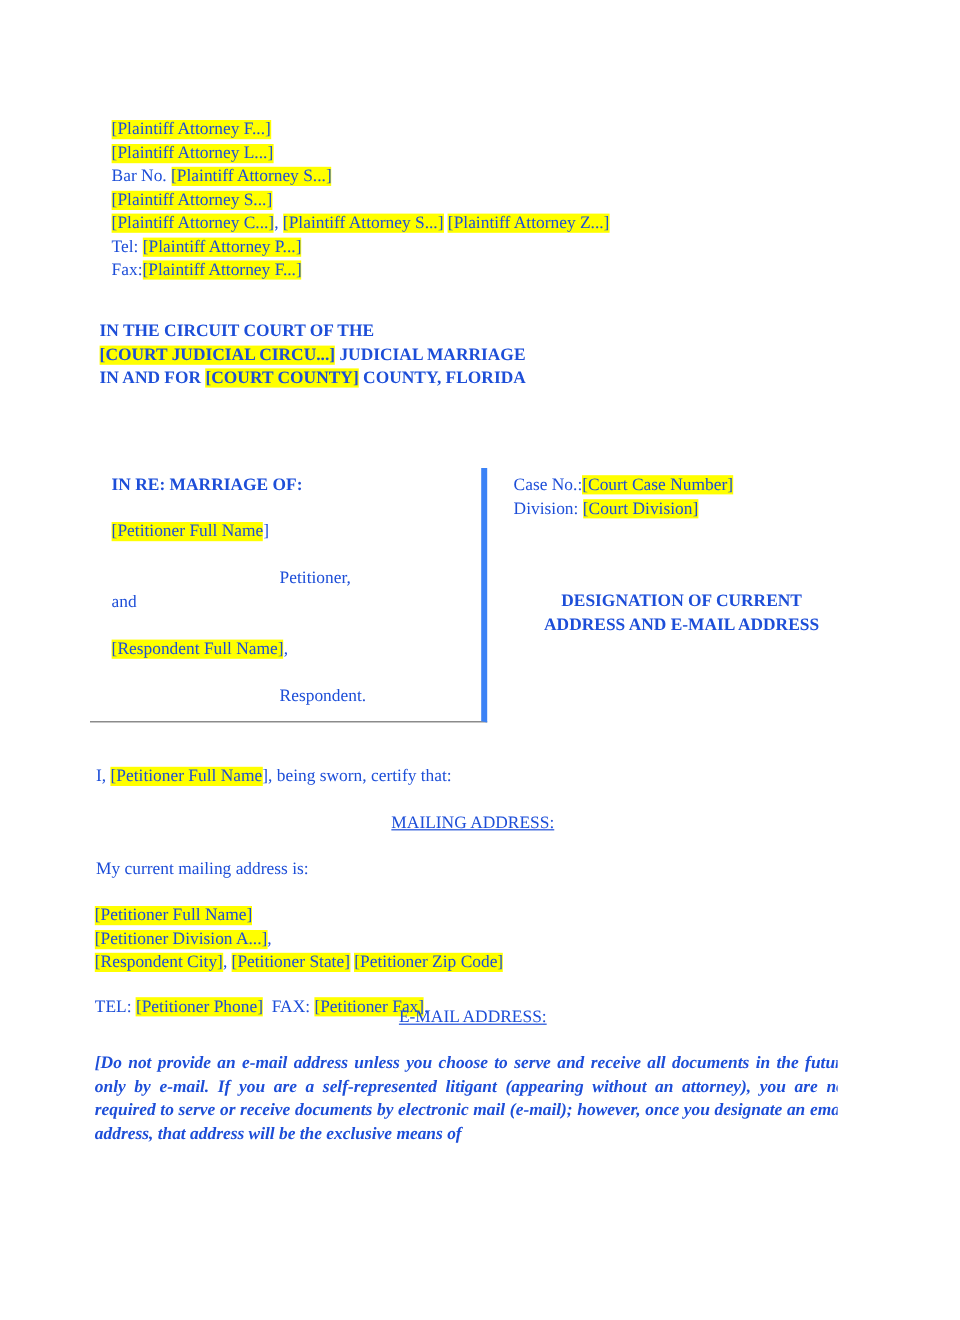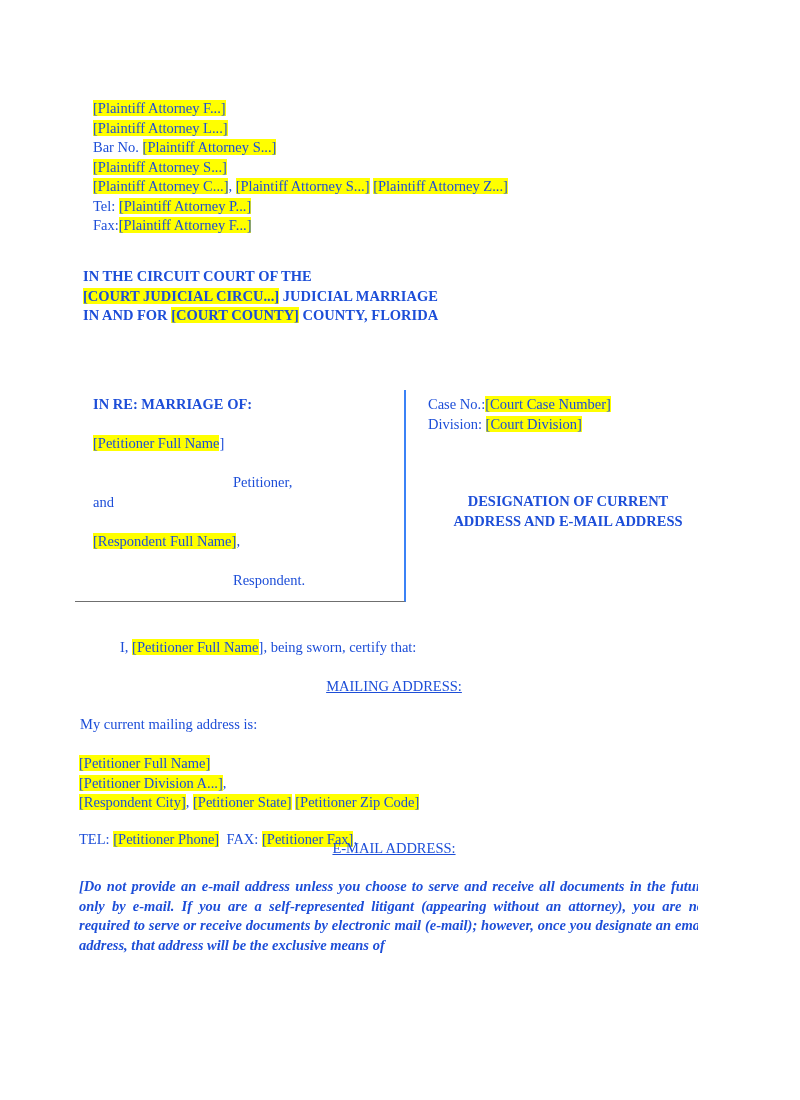--- a/index.html
+++ b/index.html
@@ -21,29 +21,29 @@
   .attorney-block { position: absolute; left: 93px; top: 99px; }
 
   .court-heading {
     position: absolute; left: 83px; top: 267px; width: 640px;
     text-align: left; font-weight: bold;
   }
 
   .caption-row { position: absolute; left: 75px; top: 390px; display: flex; }
   .caption-left {
     width: 331px; height: 212px; box-sizing: border-box;
-    border-right: 2px solid #3b82f6; border-bottom: 1px solid #6f6f6f;
+    border-right: 5px solid #3b82f6; border-bottom: 1px solid #6f6f6f;
     padding: 5px 0 0 18px;
   }
   .caption-right { padding: 5px 0 0 22px; width: 280px; }
   .gap { margin-top: 19.5px; }
   .indent { padding-left: 140px; }
   .doc-title { margin-top: 58px; text-align: center; font-weight: bold; }
 
-  .sworn-line       { position: absolute; left: 80px; top: 638px; margin-left: 40px; }
+  .sworn-line       { position: absolute; left: 80px; top: 638px; }
   .mailing-heading  { position: absolute; left: 80px; top: 677px; width: 628px;
                       text-align: center; text-decoration: underline; }
   .current-line     { position: absolute; left: 80px; top: 715px; }
   .address-block    { position: absolute; left: 79px; top: 754px; }
   .tel-line         { position: absolute; left: 79px; top: 830px; }
   .email-heading    { position: absolute; left: 80px; top: 839px; width: 628px;
                       text-align: center; text-decoration: underline; }
   .email-notice     { position: absolute; left: 79px; top: 864px; width: 629px;
                       text-align: justify; font-weight: bold; font-style: italic; margin-top: 13px; }
 </style>

